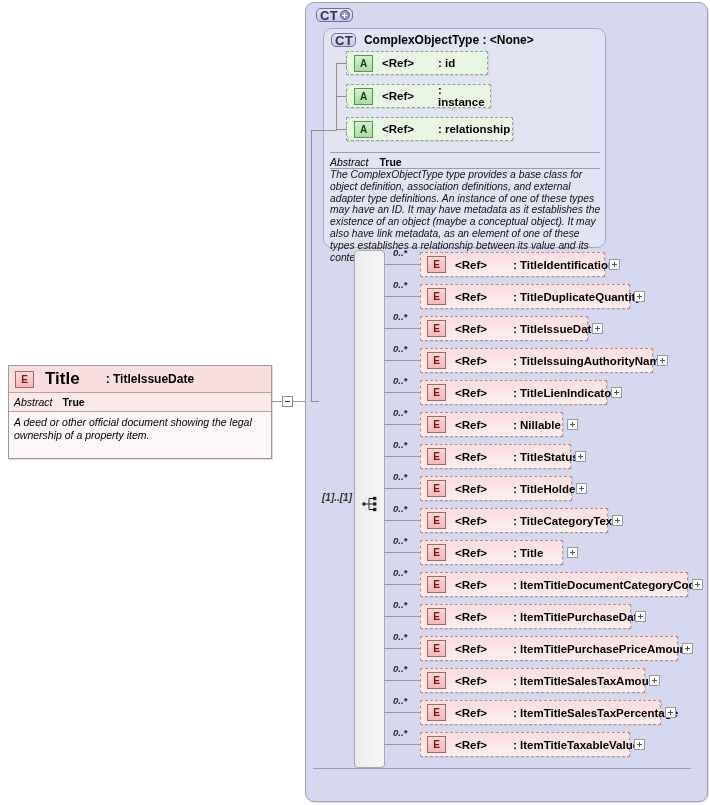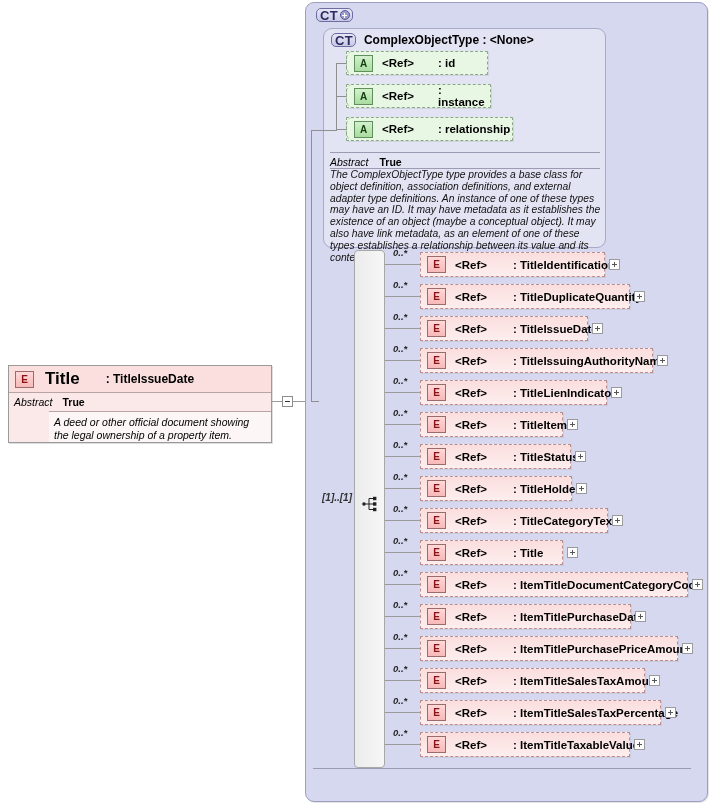--- a/index.html
+++ b/index.html
@@ -36,22 +36,21 @@
     height:18px;display:flex;align-items:center;
     border-top:1px solid #b9a3a3;
     background:#fbe8e8;padding-left:5px;
   }
   .elem-box .prop .k{font-style:italic;font-size:10.5px;}
   .elem-box .prop .v{font-weight:bold;font-size:10.5px;margin-left:10px;}
   .elem-box .doc{
     border-top:1px solid #b9a3a3;
     background:#fdf6f6;
     font-style:italic;font-size:10.5px;line-height:13px;
-    padding:4px 6px 0 5px;
-    margin-left:40px;
+    padding:4px 6px 16px 5px;
   }
 
   
   .minus-box{
     position:absolute;left:282px;top:396px;width:11px;height:11px;
     border:1px solid #8d8d8d;background:#ffffff;box-sizing:border-box;
   }
   .minus-box::before{
     content:"";position:absolute;left:2px;top:4px;width:5px;height:1px;background:#333;
   }
@@ -306,21 +305,21 @@
         <div class="badge-e">E</div>
         <div class="ref">&lt;Ref&gt;</div>
         <div class="tp">: TitleLienIndicator</div>
       </div>
       <div class="plus-box" style="left: 611px; top: 387px;"></div>
       <div class="rowline" style="left: 385px; top: 424px; width: 35px;"></div>
       <div class="card" style="left: 393px; top: 407px;">0..*</div>
       <div class="ref-row" style="top: 412px; width: 143px;">
         <div class="badge-e">E</div>
         <div class="ref">&lt;Ref&gt;</div>
-        <div class="tp">: TitleItem</div>
+        <div class="tp">: Nillable</div>
       </div>
       <div class="plus-box" style="left: 567px; top: 419px;"></div>
       <div class="rowline" style="left: 385px; top: 456px; width: 35px;"></div>
       <div class="card" style="left: 393px; top: 439px;">0..*</div>
       <div class="ref-row" style="top: 444px; width: 151px;">
         <div class="badge-e">E</div>
         <div class="ref">&lt;Ref&gt;</div>
         <div class="tp">: TitleStatus</div>
       </div>
       <div class="plus-box" style="left: 575px; top: 451px;"></div>

